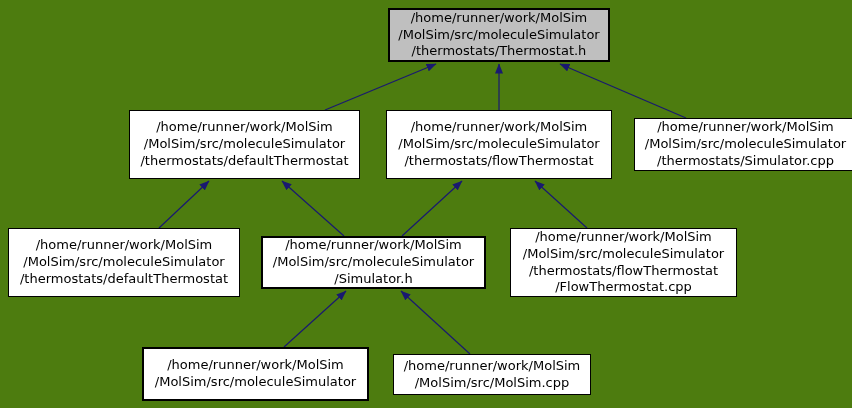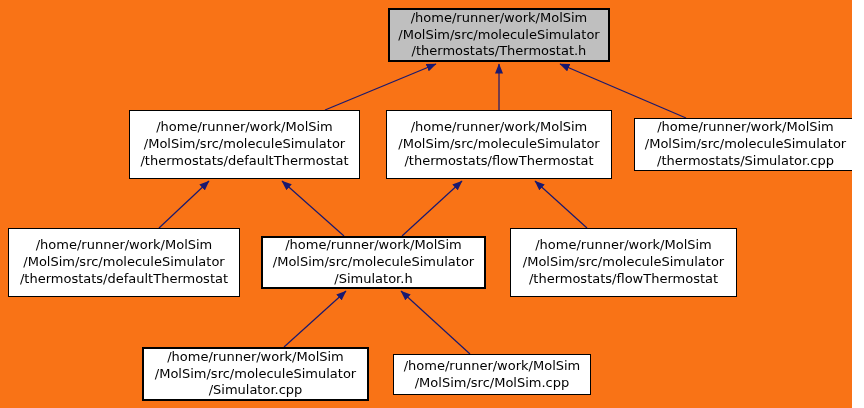--- a/index.html
+++ b/index.html
@@ -4,21 +4,21 @@
 <style>
   html, body {
     margin: 0;
     padding: 0;
     background: #ffffff;
   }
   #canvas {
     position: relative;
     width: 852px;
     height: 408px;
-    background: #f97316;
+    background: #4d7c0f;
     font-family: "DejaVu Sans", sans-serif;
     overflow: hidden;
   }
   #edge-layer {
     position: absolute;
     left: 0;
     top: 0;
     width: 864px;
     height: 408px;
     pointer-events: none;
@@ -120,26 +120,26 @@
   <div class="node n5 bold-border">
     <span class="line">/home/runner/work/MolSim</span>
     <span class="line">/MolSim/src/moleculeSimulator</span>
     <span class="line">/Simulator.h</span>
   </div>
 
   <div class="node n6">
     <span class="line">/home/runner/work/MolSim</span>
     <span class="line">/MolSim/src/moleculeSimulator</span>
     <span class="line">/thermostats/flowThermostat</span>
+    <span class="line">/FlowThermostat.cpp</span>
   </div>
 
   <div class="node n7 bold-border">
     <span class="line">/home/runner/work/MolSim</span>
     <span class="line">/MolSim/src/moleculeSimulator</span>
-    <span class="line">/Simulator.cpp</span>
   </div>
 
   <div class="node n8">
     <span class="line">/home/runner/work/MolSim</span>
     <span class="line">/MolSim/src/MolSim.cpp</span>
   </div>
 
 </div>
 
 </body></html>

